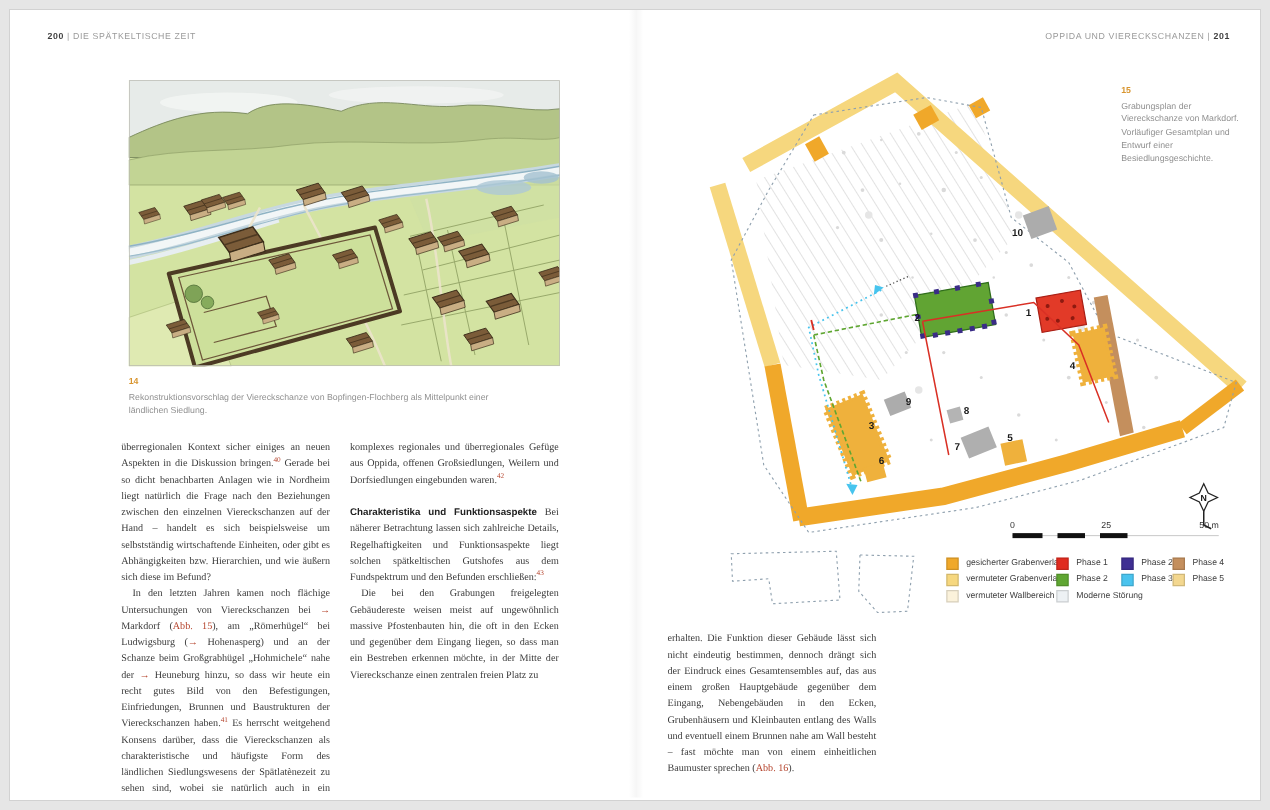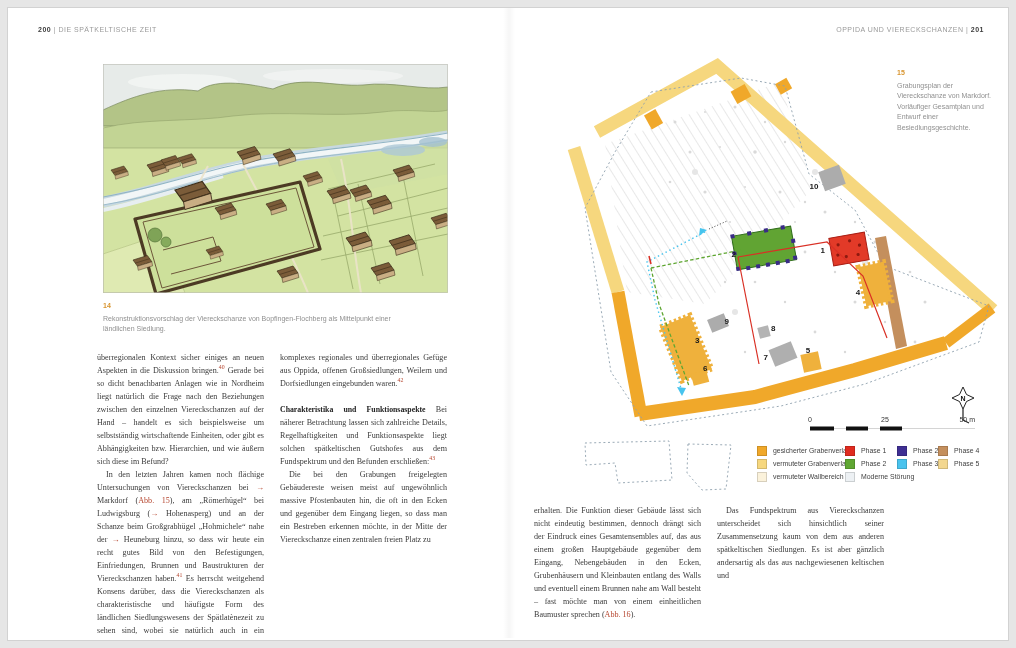--- a/index.html
+++ b/index.html
@@ -20,21 +20,21 @@
   
   .textblock{position:absolute;column-gap:16px;column-fill:auto;overflow:hidden;
              font-family:"Liberation Serif",serif;font-size:8.1px;line-height:13px;
              color:#3b3b3b;text-align:justify;hyphens:auto;}
   .textblock p{margin:0;}
   .textblock p.indent{text-indent:9px;}
   .textblock p.subhead{margin-top:13px;}
   .seg-t{}
   .seg-a{color:#b5452e;}
   .seg-s{color:#b5452e;font-size:5.8px;vertical-align:super;line-height:0;}
-  .seg-h{font-family:Liberation Serif, serif;font-weight:bold;font-size:7.8px;color:#222;}
+  .seg-h{font-family:Liberation Sans, sans-serif;font-weight:bold;font-size:7.8px;color:#222;}
   #left-text{left:97px;top:351px;width:350px;height:296px;column-count:2;}
   #right-text{left:534px;top:504px;width:350px;height:132px;column-count:2;}
   
   .legend{position:absolute;left:757px;top:444px;width:255px;height:44px;z-index:5;}
   .lc{position:absolute;top:0;}
   .lrow{display:flex;align-items:center;height:13px;gap:6px;}
   .sw{width:8px;height:8px;flex:none;border:0.5px solid rgba(0,0,0,.14);}
   .llabel{font-size:6.9px;color:#3f3f3f;white-space:nowrap;}
   .figwrap{position:absolute;}
   svg{display:block;}
@@ -366,15 +366,14 @@
       </div>
       <div class="lrow">
         <span class="sw" style="background-color: rgb(243, 215, 143);"></span>
         <span class="llabel">Phase 5</span>
       </div>
     </div>
   </div>
 
   <div id="right-text" class="textblock">
     <p><span class="seg-t">erhalten. Die Funktion dieser Gebäude lässt sich nicht eindeutig bestimmen, dennoch drängt sich der Eindruck eines Gesamtensembles auf, das aus einem großen Hauptgebäude gegenüber dem Eingang, Nebengebäuden in den Ecken, Grubenhäusern und Kleinbauten entlang des Walls und eventuell einem Brunnen nahe am Wall besteht – fast möchte man von einem einheitlichen Baumuster sprechen (</span><span class="seg-a">Abb. 16</span><span class="seg-t">).</span></p>
-    <p class="indent"><span class="seg-t">Das Fundspektrum aus Viereckschanzen unterscheidet sich hinsichtlich seiner Zusammensetzung kaum von dem aus anderen spätkeltischen Siedlungen. Es ist aber gänzlich andersartig als das aus nachgewiesenen keltischen und</span></p>
   </div>
 </div>
 
 </body></html>

